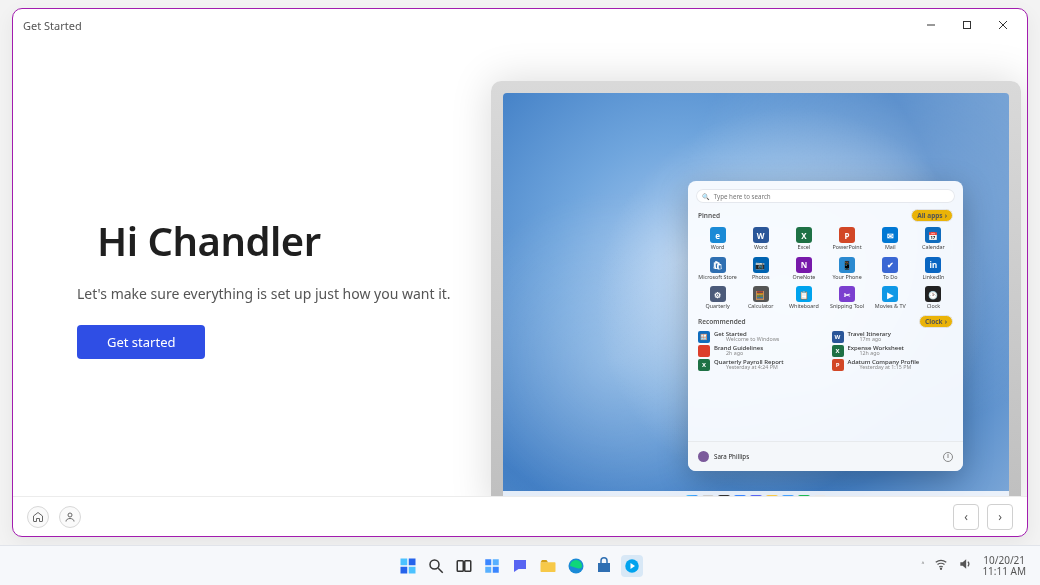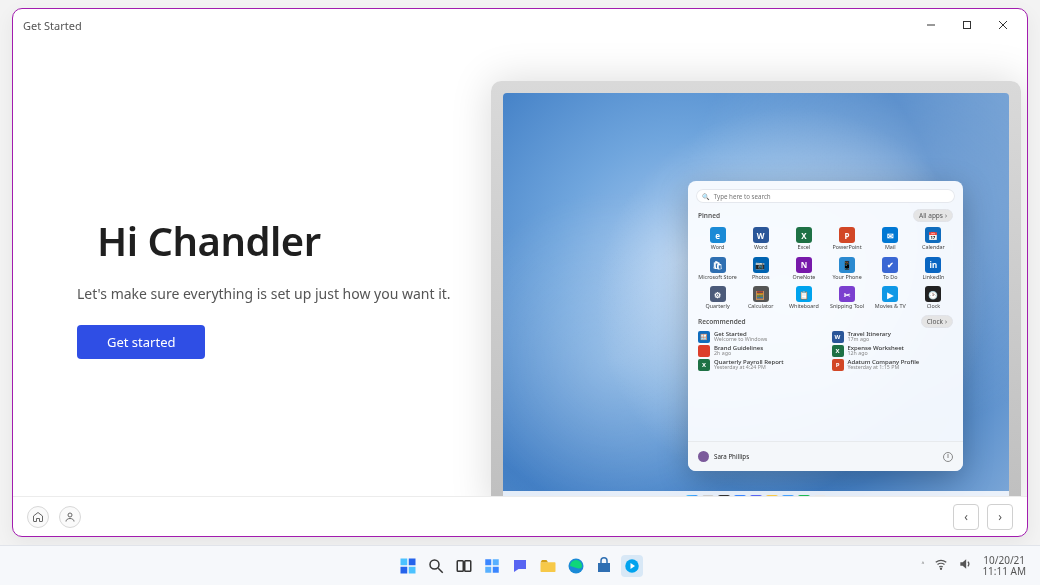--- a/index.html
+++ b/index.html
@@ -31,32 +31,32 @@
      radial-gradient(circle at 55% 50%, rgba(255,255,255,.6) 0%, transparent 40%),
      radial-gradient(circle at 70% 35%, rgba(255,255,255,.35) 0%, transparent 35%),
      radial-gradient(circle at 30% 60%, rgba(255,255,255,.25) 0%, transparent 28%);
      transform:scale(1.4);
   }
 
   
   .start{ position:absolute; left:185px; top:88px; width:275px; height:290px; background:rgba(250,252,255,.95); backdrop-filter:blur(6px); border-radius:8px; box-shadow:0 8px 30px rgba(0,0,0,.25); font-size:6.2px; }
   .start .search{ margin:8px 8px 5px 8px; height:14px; border-radius:8px; background:#fff; box-shadow:0 0 0 1px #e5e8ee inset; display:flex; align-items:center; padding:0 6px; gap:4px; color:#777; }
   .section-head{ display:flex; align-items:center; padding:1px 10px; font-weight:600; color:#555; font-size:6.5px;gap:12px; }
-  .pill{ margin-left:auto; background:#e5e5e5; border:1px solid #e1e3e8; border-radius:8px; padding:1px 5px; font-weight:400; display:flex; align-items:center; gap:2px; cursor:pointer; }
+  .pill{ margin-left:auto; background:#eab308; border:1px solid #e1e3e8; border-radius:8px; padding:1px 5px; font-weight:700; display:flex; align-items:center; gap:2px; cursor:pointer; }
   .pinned{ display:grid; grid-template-columns:repeat(6,1fr); padding:2px 8px; row-gap:2px; }
   .app{ display:flex; flex-direction:column; align-items:center; gap:2px; padding:2px 0; cursor:pointer; }
   .app .ic{ width:16px; height:16px; border-radius:3px; display:flex; align-items:center; justify-content:center; color:#fff; font-size:8px; font-weight:700; }
   .app span{ font-size:5.4px; color:#444; text-align:center; line-height:1.05; }
 
   .rec{ display:grid; grid-template-columns:1fr 1fr; padding:2px 10px; row-gap:2px; column-gap:12px; }
   .rec .row{ display:flex; gap:4px; align-items:center; cursor:pointer; }
   .rec .mini{ width:12px; height:12px; border-radius:2px; display:flex; align-items:center; justify-content:center; color:#fff; font-size:6px; font-weight:700; flex-shrink:0; }
   .rec .txt{ display:flex; flex-direction:column; line-height:1.05; }
   .rec .txt b{ font-weight:500; font-size:6px; color:#333; }
-  .rec .txt i{ font-style:normal; font-size:5.3px; color:#888; }
+  .rec .txt i{ font-style:normal; font-size:5.3px; color:#888;margin-left:12px; }
 
   .start .foot{ position:absolute; left:0; right:0; bottom:0; height:30px; display:flex; align-items:center; padding:0 10px; background:rgba(244,246,250,.9); border-top:1px solid rgba(0,0,0,.05); border-radius:0 0 8px 8px; }
   .start .foot .av{ width:11px; height:11px; border-radius:50%; background:#7b5a9b; margin-right:5px; }
   .start .foot .pw{ margin-left:auto; width:10px; height:10px; border:1px solid #888; border-radius:50%; position:relative; cursor:pointer; }
   .start .foot .pw::after{ content:""; position:absolute; width:1px; height:4px; background:#888; left:50%; top:1px; transform:translateX(-50%); }
 
   
   .inner-taskbar{ position:absolute; bottom:0; left:0; right:0; height:20px; background:rgba(250,252,255,.88); display:flex; align-items:center; justify-content:center; gap:4px; }
   .inner-taskbar .tb{ width:12px; height:12px; border-radius:2px; cursor:pointer; }
 

